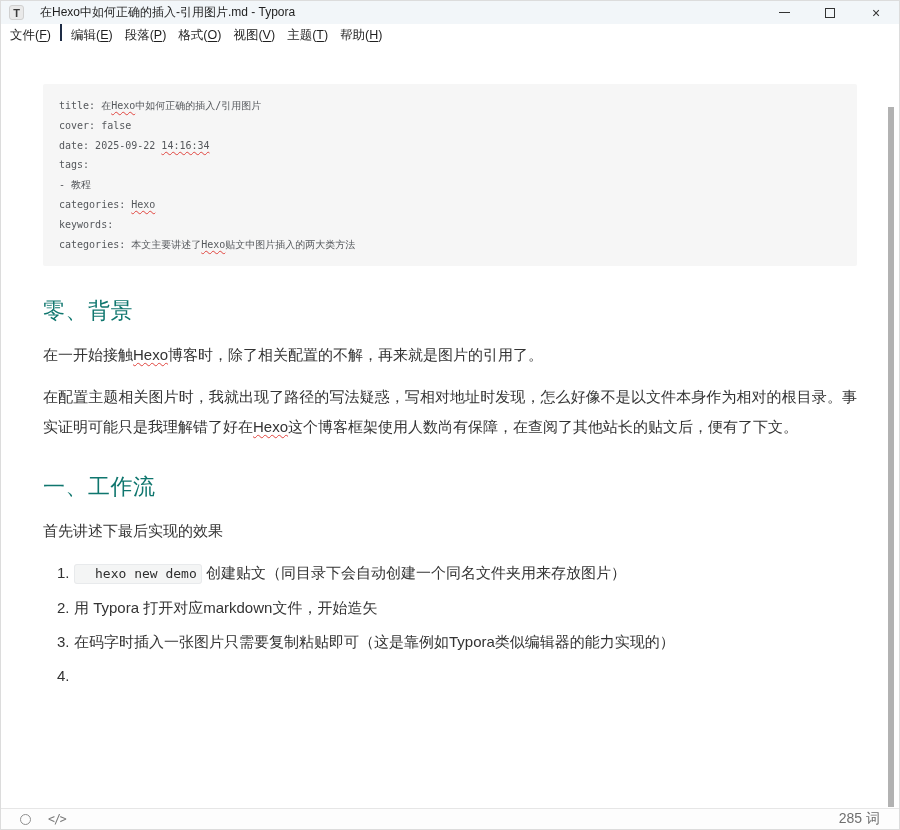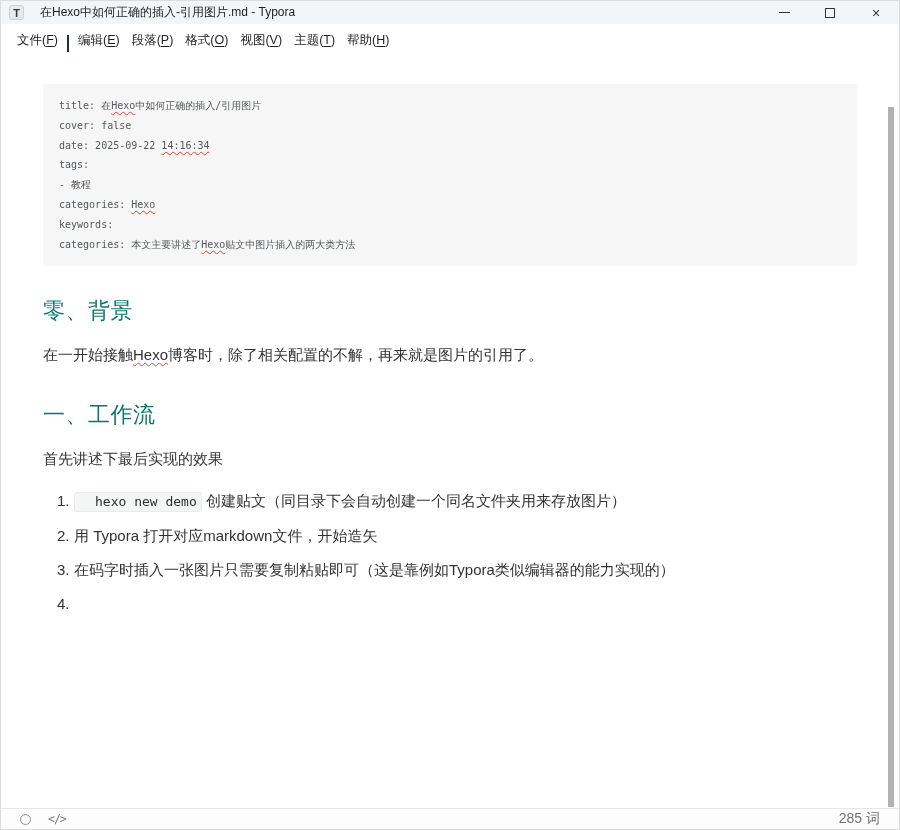--- a/index.html
+++ b/index.html
@@ -15,22 +15,22 @@
     border-radius:3px; font-size:11px; font-weight:bold; color:#3a3a3a;
     display:inline-flex; align-items:center; justify-content:center; }
   .win-title { font-size:12px; color:#1f1f1f; margin-left:16px; }
   .win-controls { margin-left:auto; display:flex; height:100%; }
   .wc { width:46px; height:100%; display:flex; align-items:center; justify-content:center; }
   .wc-min i { display:block; width:11px; height:0; border-top:1px solid #333; }
   .wc-max i { display:block; width:10px; height:10px; border:1px solid #333; }
   .wc-close i { font-style:normal; font-size:14px; color:#333; line-height:1; }
 
   
-  .menubar { height:28px; background:#fff; display:flex; align-items:flex-end;
-    padding-left:10px; flex:0 0 auto; }
+  .menubar { height:28px; background:#fff; display:flex; align-items:flex-start;
+    padding-left:3px; flex:0 0 auto; }
   .menu-item { font-size:12.5px; color:#1f1f1f; padding:3px 6px; white-space:nowrap; }
   .menu-item .accel { text-decoration:underline; text-underline-offset:2px; }
   .menu-caret { width:2px; height:17px; background:#1e2c46; margin:0 3px; }
 
   
   .content { flex:1 1 auto; position:relative; padding:32px 42px 0 42px; overflow:hidden; }
 
   .frontmatter { background:#f6f6f6; border-radius:2px; padding:12px 16px;
     font-family:"DejaVu Sans Mono","Liberation Mono",monospace;
     font-size:10px; line-height:19.8px; color:#55585c; }
@@ -106,20 +106,21 @@
       <div class="fm-line"><span>date: 2025-09-22 </span><span class="spell">14:16:34</span></div>
       <div class="fm-line"><span>tags:</span></div>
       <div class="fm-line"><span>- 教程</span></div>
       <div class="fm-line"><span>categories: </span><span class="spell">Hexo</span></div>
       <div class="fm-line"><span>keywords:</span></div>
       <div class="fm-line"><span>categories: 本文主要讲述了</span><span class="spell">Hexo</span><span>贴文中图片插入的两大类方法</span></div>
     </div>
 
     <h2 class="md-h">零、背景</h2>
     <p class="md-p"><span>在一开始接触</span><span class="spell">Hexo</span><span>博客时，除了相关配置的不解，再来就是图片的引用了。</span></p>
+    <p class="md-p"><span>在配置主题相关图片时，我就出现了路径的写法疑惑，写相对地址时发现，怎么好像不是以文件本身作为相对的根目录。事实证明可能只是我理解错了好在</span><span class="spell">Hexo</span><span>这个博客框架使用人数尚有保障，在查阅了其他站长的贴文后，便有了下文。</span></p>
 
     <h2 class="md-h">一、工作流</h2>
     <p class="md-p"><span>首先讲述下最后实现的效果</span></p>
 
     <ol class="md-ol">
       <li>
         <span class="li-marker">1.</span>
         <span class="li-text"><code class="inline-code">hexo new demo</code><span> 创建贴文（同目录下会自动创建一个同名文件夹用来存放图片）</span></span>
       </li>
       <li>

